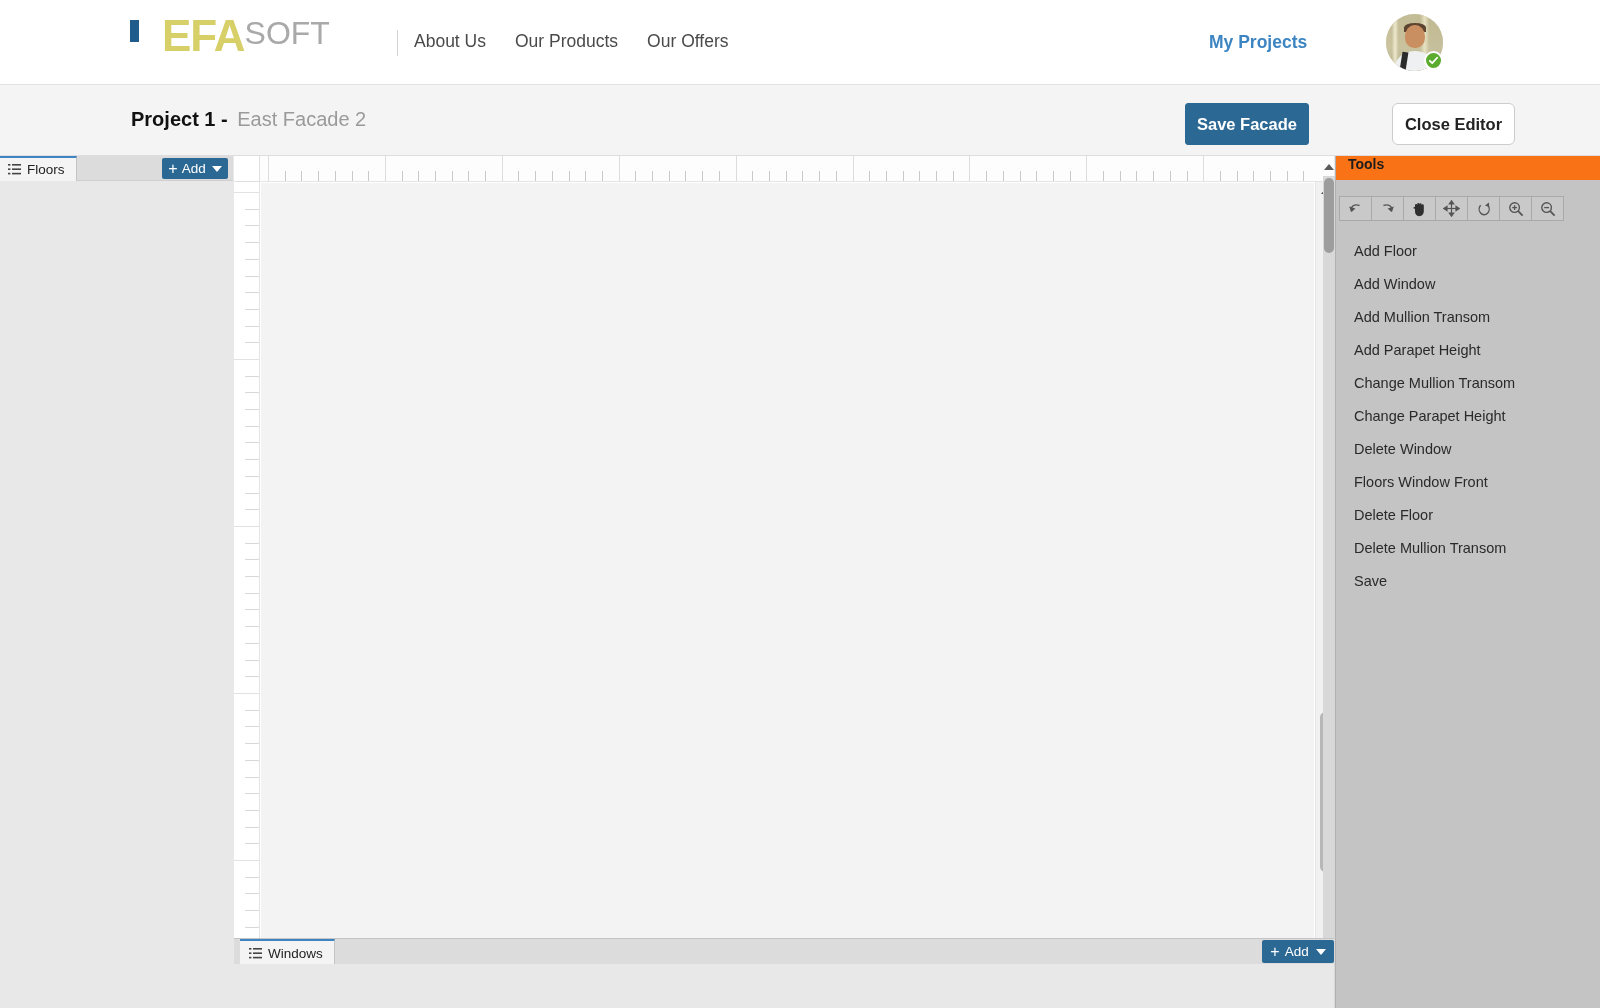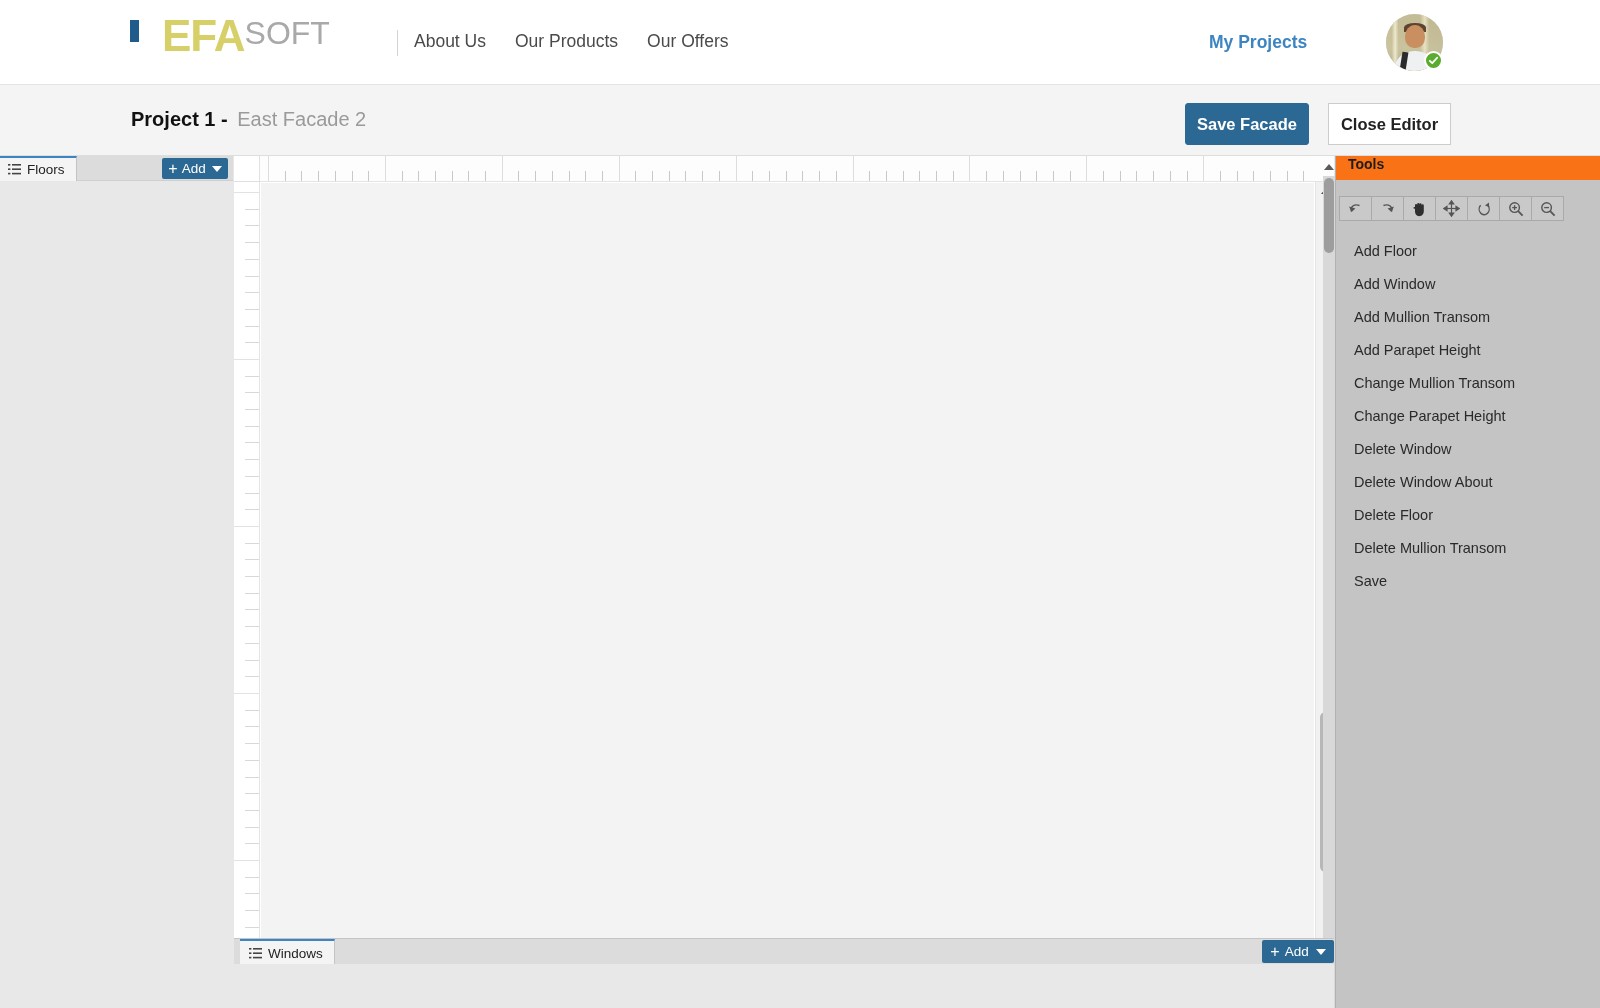--- a/index.html
+++ b/index.html
@@ -99,22 +99,22 @@
   #project-title .pname { font-weight: 700; color: #111111; }
   #project-title .dash  { font-weight: 700; color: #111111; }
   #project-title .fname { font-weight: 400; color: #9a9a9a; margin-left: 4px; }
   #btn-save-facade {
     position: absolute; left: 1185px; top: 103px; width: 124px; height: 42px;
     background: #2b6894; border: 1px solid #2b6894; border-radius: 3px;
     color: #ffffff; font-size: 16.5px; font-weight: 700;
     display: flex; align-items: center; justify-content: center; cursor: pointer;
   }
   #btn-close-editor {
-    position: absolute; left: 1328px; top: 103px; width: 123px; height: 42px;
-    background: #ffffff; border: 1px solid #cccccc; border-radius: 0;
+    position: absolute; left: 1392px; top: 103px; width: 123px; height: 42px;
+    background: #ffffff; border: 1px solid #cccccc; border-radius: 6px;
     color: #222222; font-size: 16.5px; font-weight: 700;
     display: flex; align-items: center; justify-content: center; cursor: pointer;
   }
 
   
   #workspace {
     position: absolute; left: 0; top: 156px; width: 1600px; height: 852px;
     background: #e8e8e8;
   }
 
@@ -570,21 +570,21 @@
     </div>
 
     <div id="tools-list">
       <div class="tool-item">Add Floor</div>
       <div class="tool-item">Add Window</div>
       <div class="tool-item">Add Mullion Transom</div>
       <div class="tool-item">Add Parapet Height</div>
       <div class="tool-item">Change Mullion Transom</div>
       <div class="tool-item">Change Parapet Height</div>
       <div class="tool-item">Delete Window</div>
-      <div class="tool-item">Delete Window About</div>
+      <div class="tool-item">Floors Window Front</div>
       <div class="tool-item">Delete Floor</div>
       <div class="tool-item">Delete Mullion Transom</div>
       <div class="tool-item">Save</div>
     </div>
   </div>
 </div>
 
 <div id="windows-add-btn">
   <span class="addbtn-plus">+</span>
   <span class="addbtn-label">Add</span>

